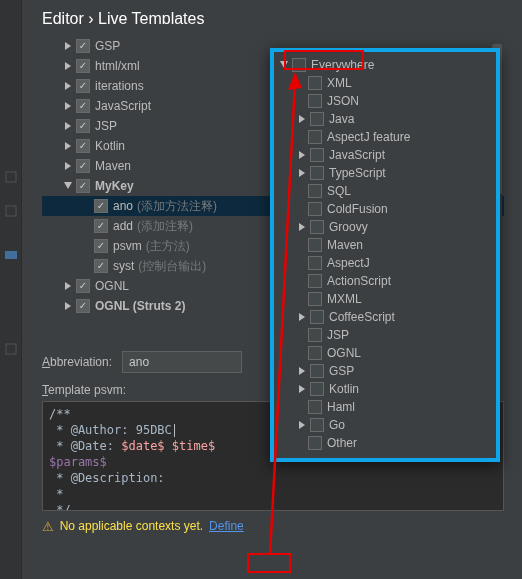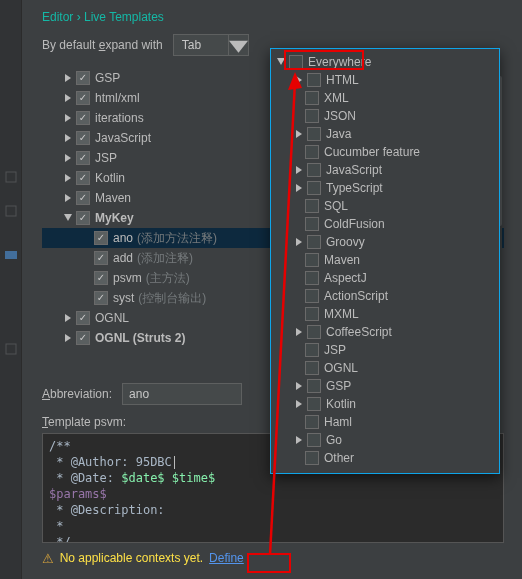--- a/index.html
+++ b/index.html
@@ -31,22 +31,22 @@
   }
   .icon-rail svg { width: 14px; height: 14px; }
   .main {
     position: absolute;
     left: 22px; top: 0;
     right: 0; bottom: 0;
     padding: 10px 18px 8px 20px;
   }
   .breadcrumb-row {
     height: 14px;
-    color: #14b8a6;
-    font-size: 12px;
+    color: #ffffff;
+    font-size: 16px;
     overflow: hidden;
     white-space: nowrap;
   }
   .expand-row {
     display: flex;
     align-items: center;
     margin-top: 10px;
     gap: 4px;
   }
   .underline-letter { text-decoration: underline; }
@@ -156,21 +156,21 @@
     font-family: "Consolas","Menlo",monospace;
     font-size: 12px;
     color:#a9b7c6;
     padding:4px 6px;
     height: 110px;
     line-height: 16px;
     white-space: pre;
     overflow:hidden;
     position:relative;
   }
-  .code-box .var { color:#86efac; }
+  .code-box .var { color:#fca5a5; }
   .code-box .param { color:#9876aa; }
   .caret-bar {
     display:inline-block;
     width:1px; height:13px;
     background:#bbbbbb;
     vertical-align: middle;
     margin-left:2px;
   }
   .footer-row {
     margin-top: 8px;
@@ -182,21 +182,21 @@
   .warn-text { color:#fde047; }
   .link { color:#5394ec; cursor:pointer;text-decoration:underline; }
 
   
   .popup {
     position:absolute;
     left: 270px;
     top: 48px;
     width: 230px;
     background:#3c3f41;
-    border:1px solid #0ea5e9;
+    border:4px solid #0ea5e9;
     box-shadow: 0 4px 14px rgba(0,0,0,.6);
     padding: 4px 0 6px 0;
   }
   .popup ul { list-style:none; }
   .popup .prow {
     display:flex; align-items:center;
     height:18px;
     padding-left:4px;
     white-space:nowrap;
   }
@@ -224,31 +224,20 @@
       </svg></span>
   <span class="rail-icon" style="margin-top:60px;"><svg viewBox="0 0 14 14">
         <rect x="2" y="2" width="10" height="10" fill="none" stroke="#8a8d8f"></rect>
       </svg></span>
 </div>
 
 <div class="main">
 
   <div class="breadcrumb-row">Editor › Live Templates</div>
 
-  <div class="expand-row">
-    <span><span>By default </span><span class="underline-letter">e</span><span>xpand with</span></span>
-    <div class="combo">
-      <div class="combo-value">Tab</div>
-      <div class="combo-arrow">
-        <svg viewBox="0 0 8 8">
-            <polygon points="0,2 8,2 4,7" fill="#bbbbbb"></polygon>
-          </svg>
-      </div>
-    </div>
-  </div>
 
   <div class="tree-panel">
     <ul id="tree-root">
         <li class="tree-row indent1">
           <span class="tri">
             <svg viewBox="0 0 8 8">
               <polygon points="1,0 7,4 1,8" fill="#bbbbbb"></polygon>
             </svg>
           </span>
           <span class="chk on"></span>
@@ -394,29 +383,20 @@
           <svg viewBox="0 0 8 8">
             <polygon points="0,0 8,0 4,7" fill="#bbbbbb"></polygon>
           </svg>
         </span>
       <span class="chk"></span>
       <span class="plabel">Everywhere</span>
     </li>
   </ul>
   <ul id="popup-root">
       <li class="prow pindent1">
-        <span class="tri">
-          <svg viewBox="0 0 8 8">
-            <polygon points="1,0 7,4 1,8" fill="#bbbbbb"></polygon>
-          </svg>
-        </span>
-        <span class="chk"></span>
-        <span class="plabel">HTML</span>
-      </li>
-      <li class="prow pindent1">
         <span class="spacer12"></span>
         <span class="chk"></span>
         <span class="plabel">XML</span>
       </li>
       <li class="prow pindent1">
         <span class="spacer12"></span>
         <span class="chk"></span>
         <span class="plabel">JSON</span>
       </li>
       <li class="prow pindent1">
@@ -424,21 +404,21 @@
           <svg viewBox="0 0 8 8">
             <polygon points="1,0 7,4 1,8" fill="#bbbbbb"></polygon>
           </svg>
         </span>
         <span class="chk"></span>
         <span class="plabel">Java</span>
       </li>
       <li class="prow pindent1">
         <span class="spacer12"></span>
         <span class="chk"></span>
-        <span class="plabel">Cucumber feature</span>
+        <span class="plabel">AspectJ feature</span>
       </li>
       <li class="prow pindent1">
         <span class="tri">
           <svg viewBox="0 0 8 8">
             <polygon points="1,0 7,4 1,8" fill="#bbbbbb"></polygon>
           </svg>
         </span>
         <span class="chk"></span>
         <span class="plabel">JavaScript</span>
       </li>

